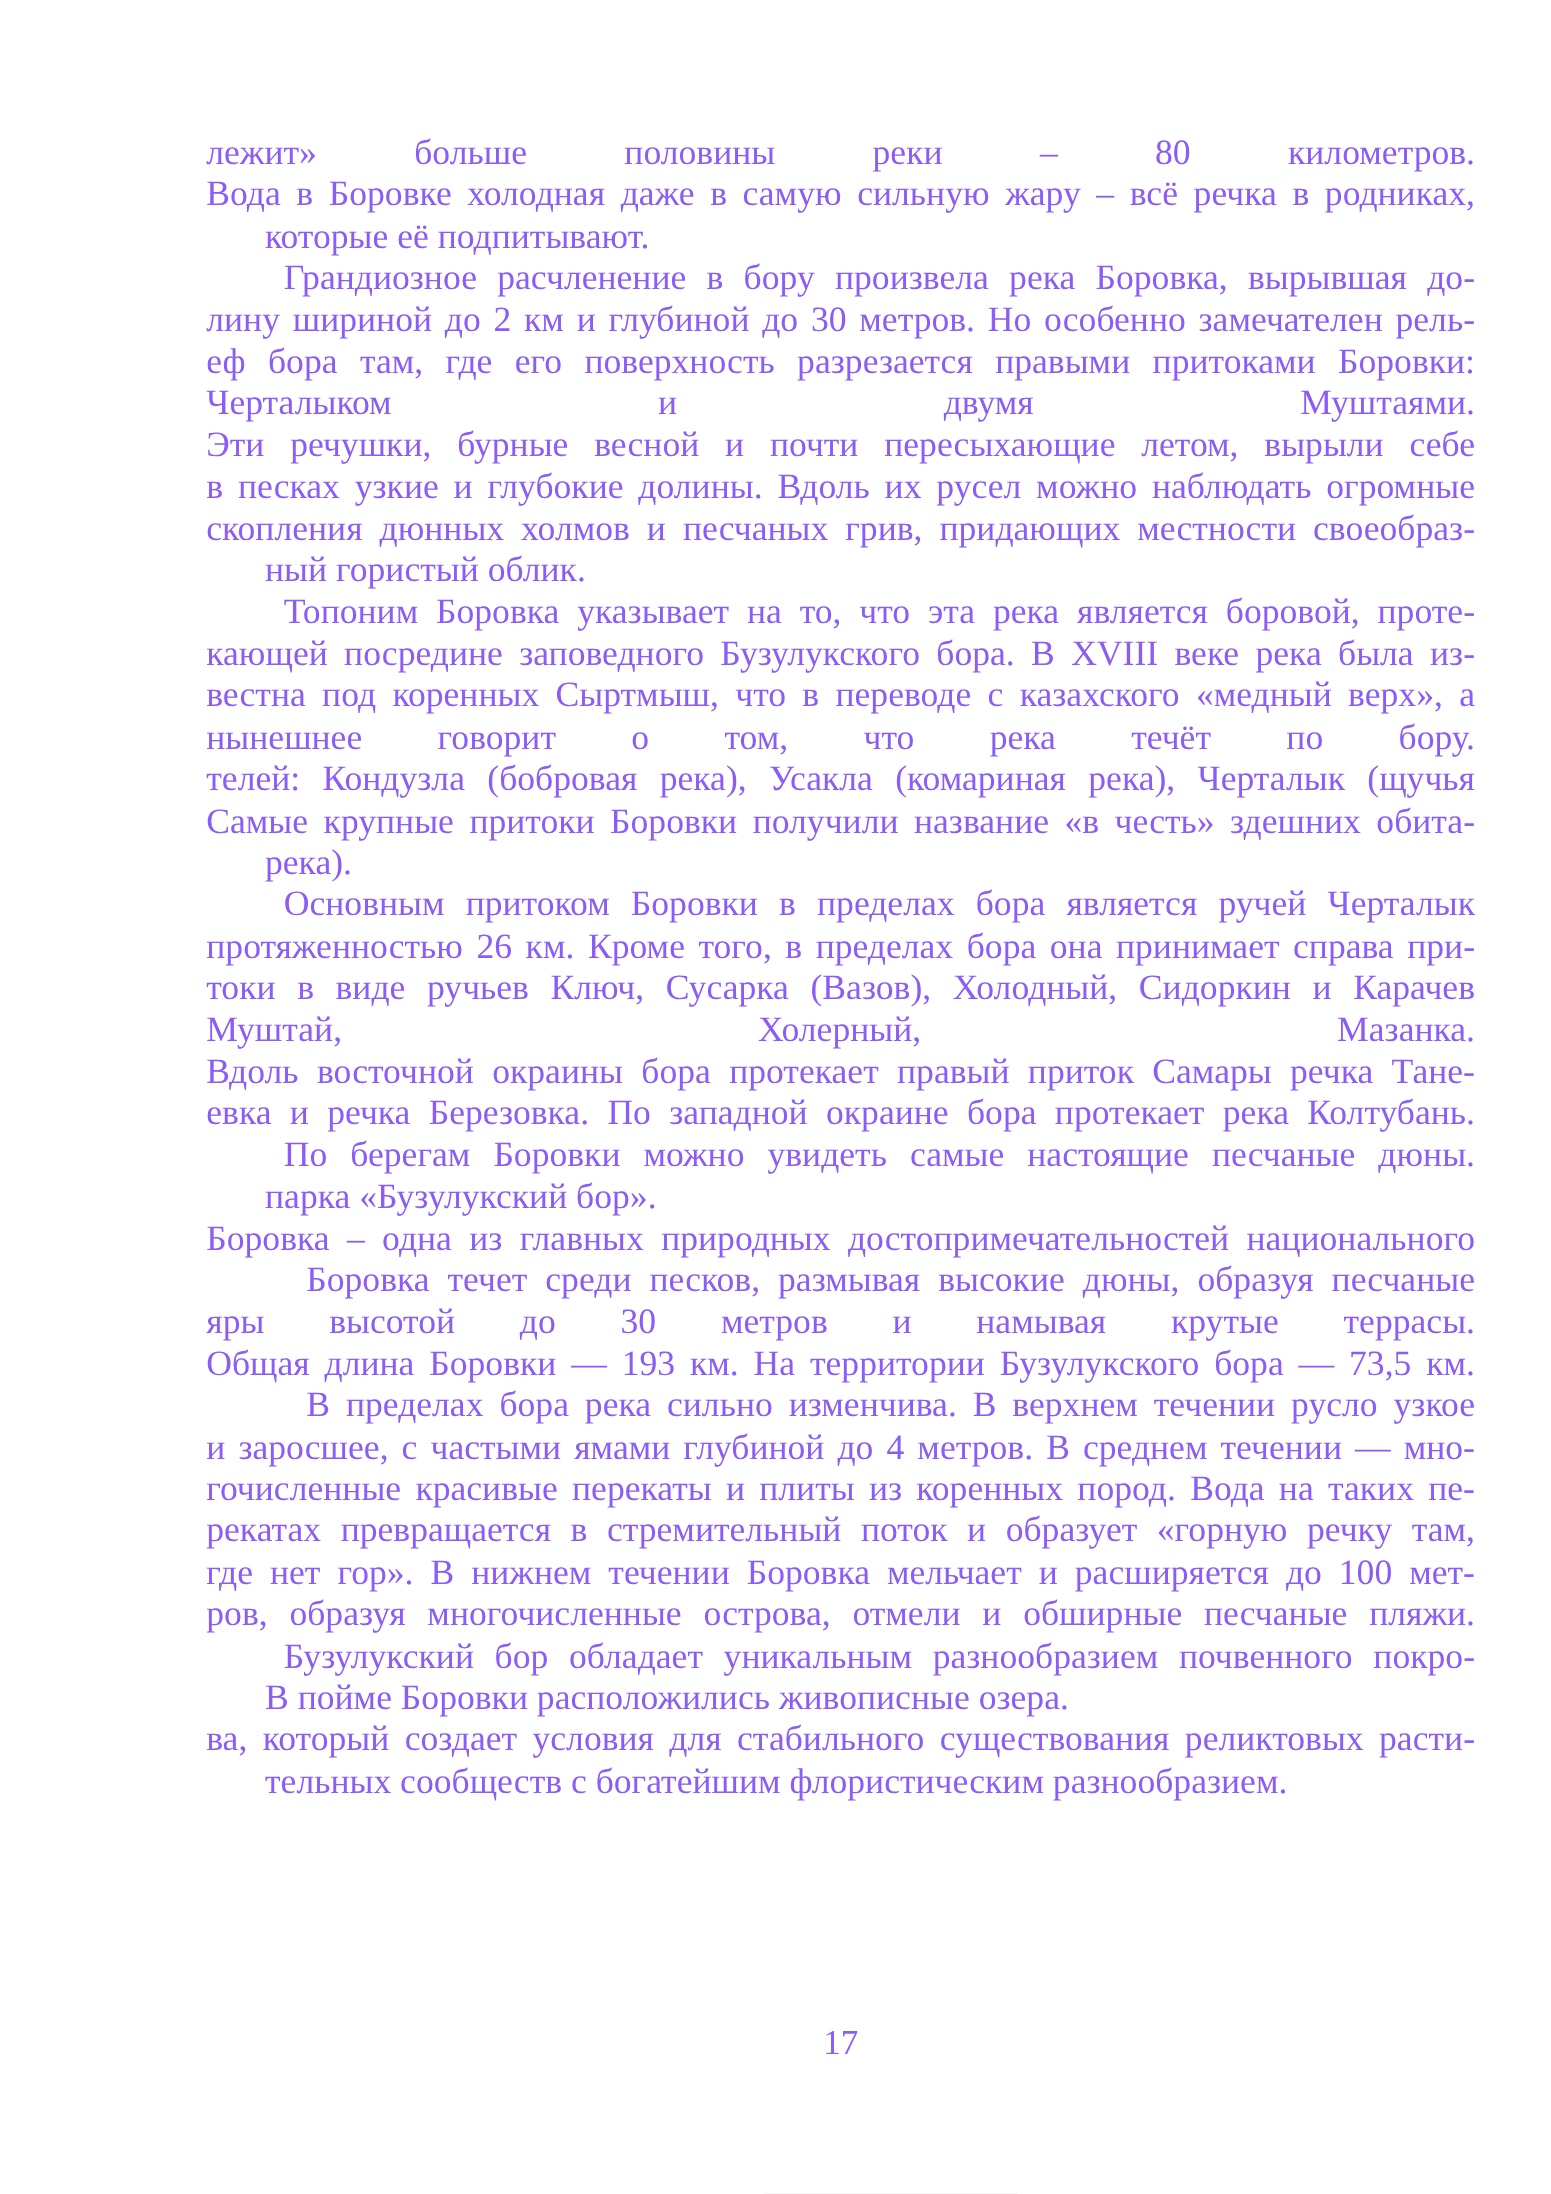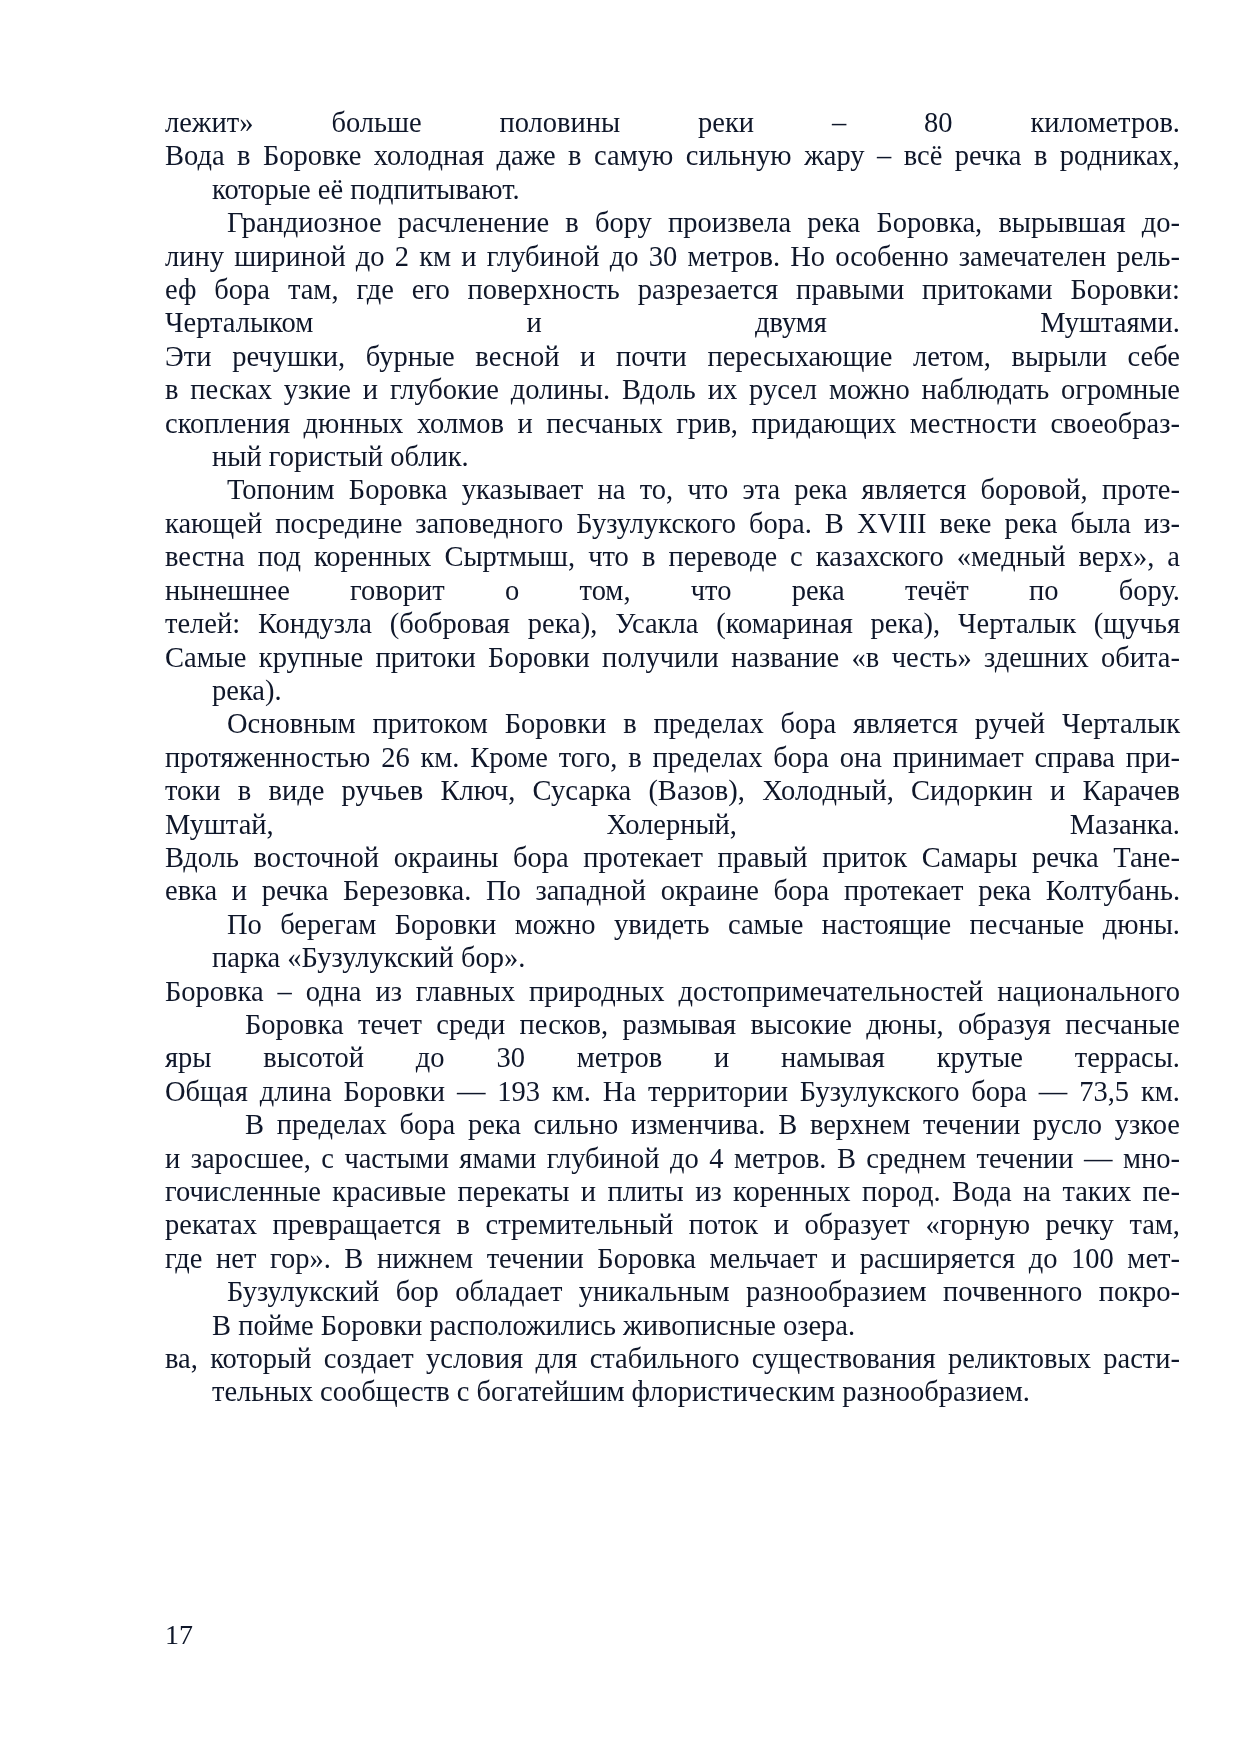--- a/index.html
+++ b/index.html
@@ -27,28 +27,29 @@
   }
   .just { text-align-last: justify; }
   .nojust { text-align-last: left; margin-left: 47px; }
   .ind1 { text-indent: 62px; }
   .ind2 { text-indent: 80px; }
   .page-number {
     position: absolute;
     left: 165px;
     top: 1618px;
     width: 1015px;
+    text-align: center;
     font-size: 28px;
     line-height: 33px;
   }
 </style>
 </head>
 <body>
 
-<div class="page" style="background: rgb(255, 255, 255); color: #0f172a;">
+<div class="page" style="background: rgb(255, 255, 255); color: #8b5cf6;">
   <div class="text-block">
       <div class="line just">лежит» больше половины реки – 80 километров.</div>
       <div class="line just">Вода в Боровке холодная даже в самую сильную жару – всё речка в родниках,</div>
       <div class="line nojust">которые её подпитывают.</div>
       <div class="line just ind1">Грандиозное расчленение в бору произвела река Боровка, вырывшая до-</div>
       <div class="line just">лину шириной до 2 км и глубиной до 30 метров. Но особенно замечателен рель-</div>
       <div class="line just">еф бора там, где его поверхность разрезается правыми притоками Боровки:</div>
       <div class="line just">Черталыком и&nbsp;двумя Муштаями.</div>
       <div class="line just">Эти речушки, бурные весной и&nbsp;почти пересыхающие летом, вырыли себе</div>
       <div class="line just">в&nbsp;песках узкие и глубокие долины. Вдоль их русел можно наблюдать огромные</div>
@@ -71,19 +72,20 @@
       <div class="line nojust">парка «Бузулукский бор».</div>
       <div class="line just">Боровка – одна из главных природных достопримечательностей национального</div>
       <div class="line just ind2">Боровка течет среди песков, размывая высокие дюны, образуя песчаные</div>
       <div class="line just">яры высотой до&nbsp;30 метров и&nbsp;намывая крутые террасы.</div>
       <div class="line just">Общая длина Боровки — 193 км. На территории Бузулукского бора — 73,5 км.</div>
       <div class="line just ind2">В пределах бора река сильно изменчива. В верхнем течении русло узкое</div>
       <div class="line just">и заросшее, с частыми ямами глубиной до 4 метров. В среднем течении — мно-</div>
       <div class="line just">гочисленные красивые перекаты и плиты из коренных пород. Вода на таких пе-</div>
       <div class="line just">рекатах превращается в стремительный поток и образует «горную речку там,</div>
       <div class="line just">где нет гор». В нижнем течении Боровка мельчает и расширяется до 100 мет-</div>
+      <div class="line just">ров, образуя многочисленные острова, отмели и обширные песчаные пляжи.</div>
       <div class="line just ind1">Бузулукский бор обладает уникальным разнообразием почвенного покро-</div>
       <div class="line nojust">В пойме Боровки расположились живописные озера.</div>
       <div class="line just">ва, который создает условия для стабильного существования реликтовых расти-</div>
       <div class="line nojust">тельных сообществ с богатейшим флористическим разнообразием.</div>
     </div>
   <div class="page-number">17</div>
 </div>
 
 </body></html>

